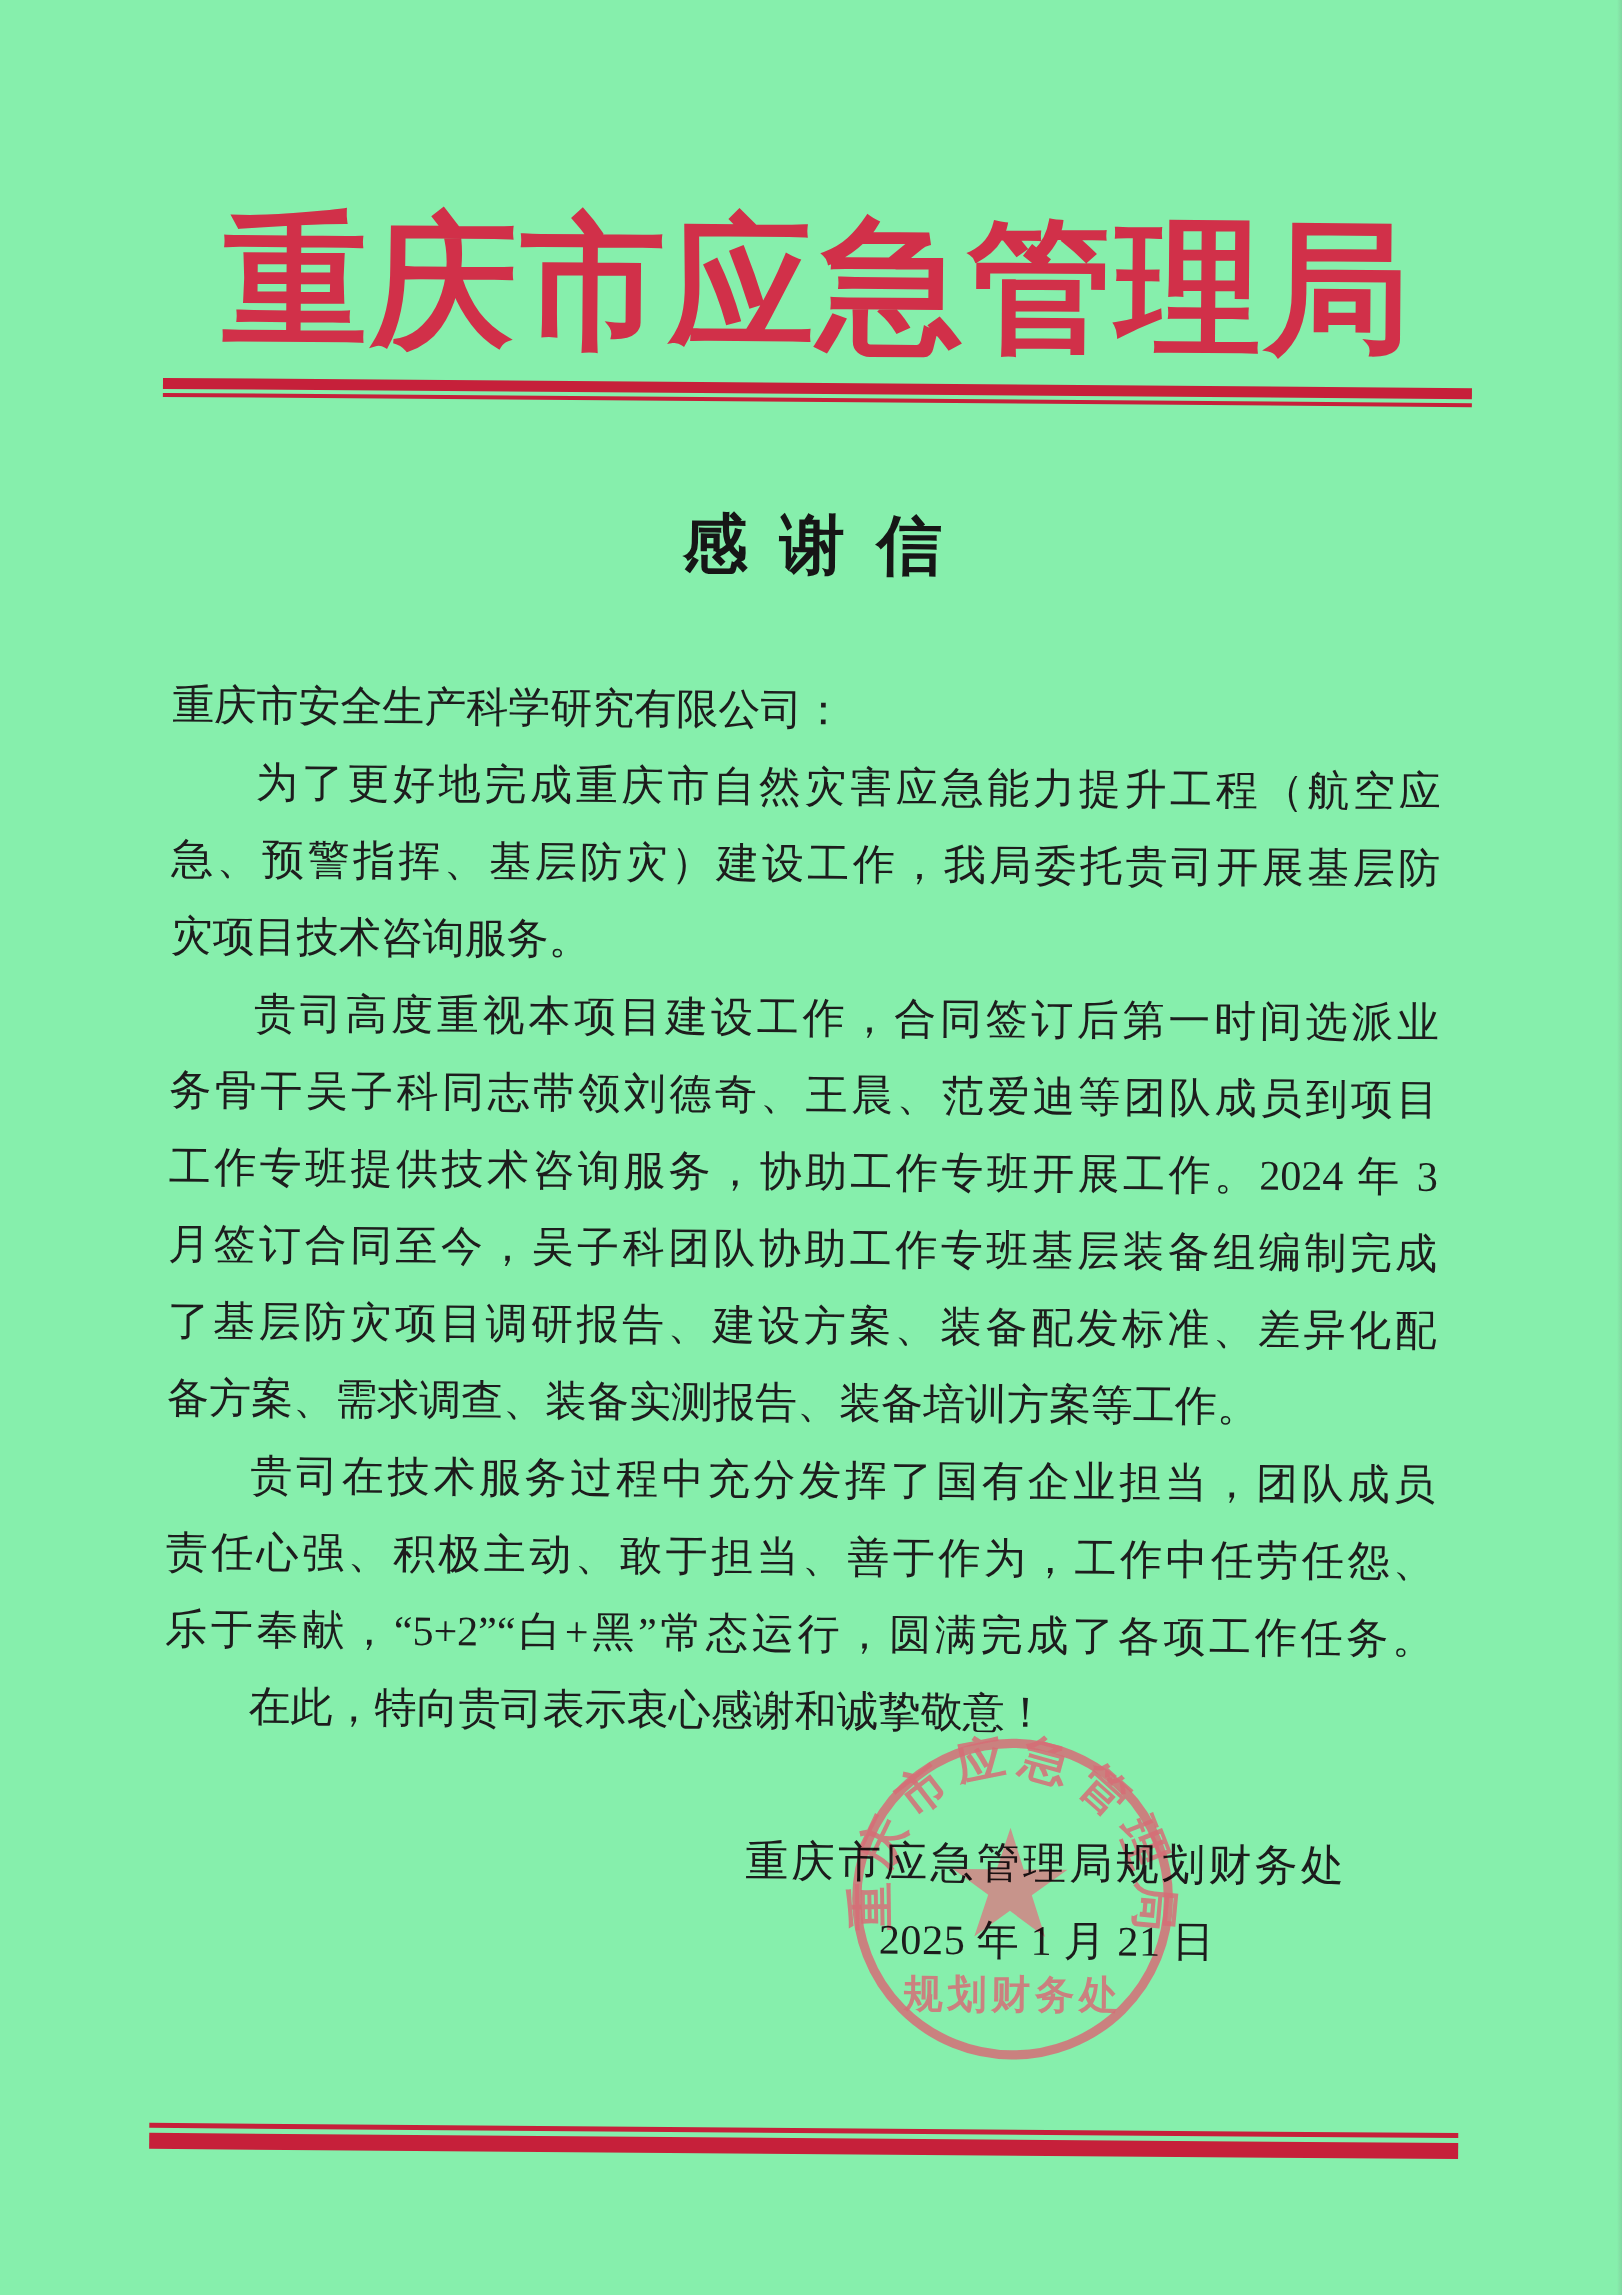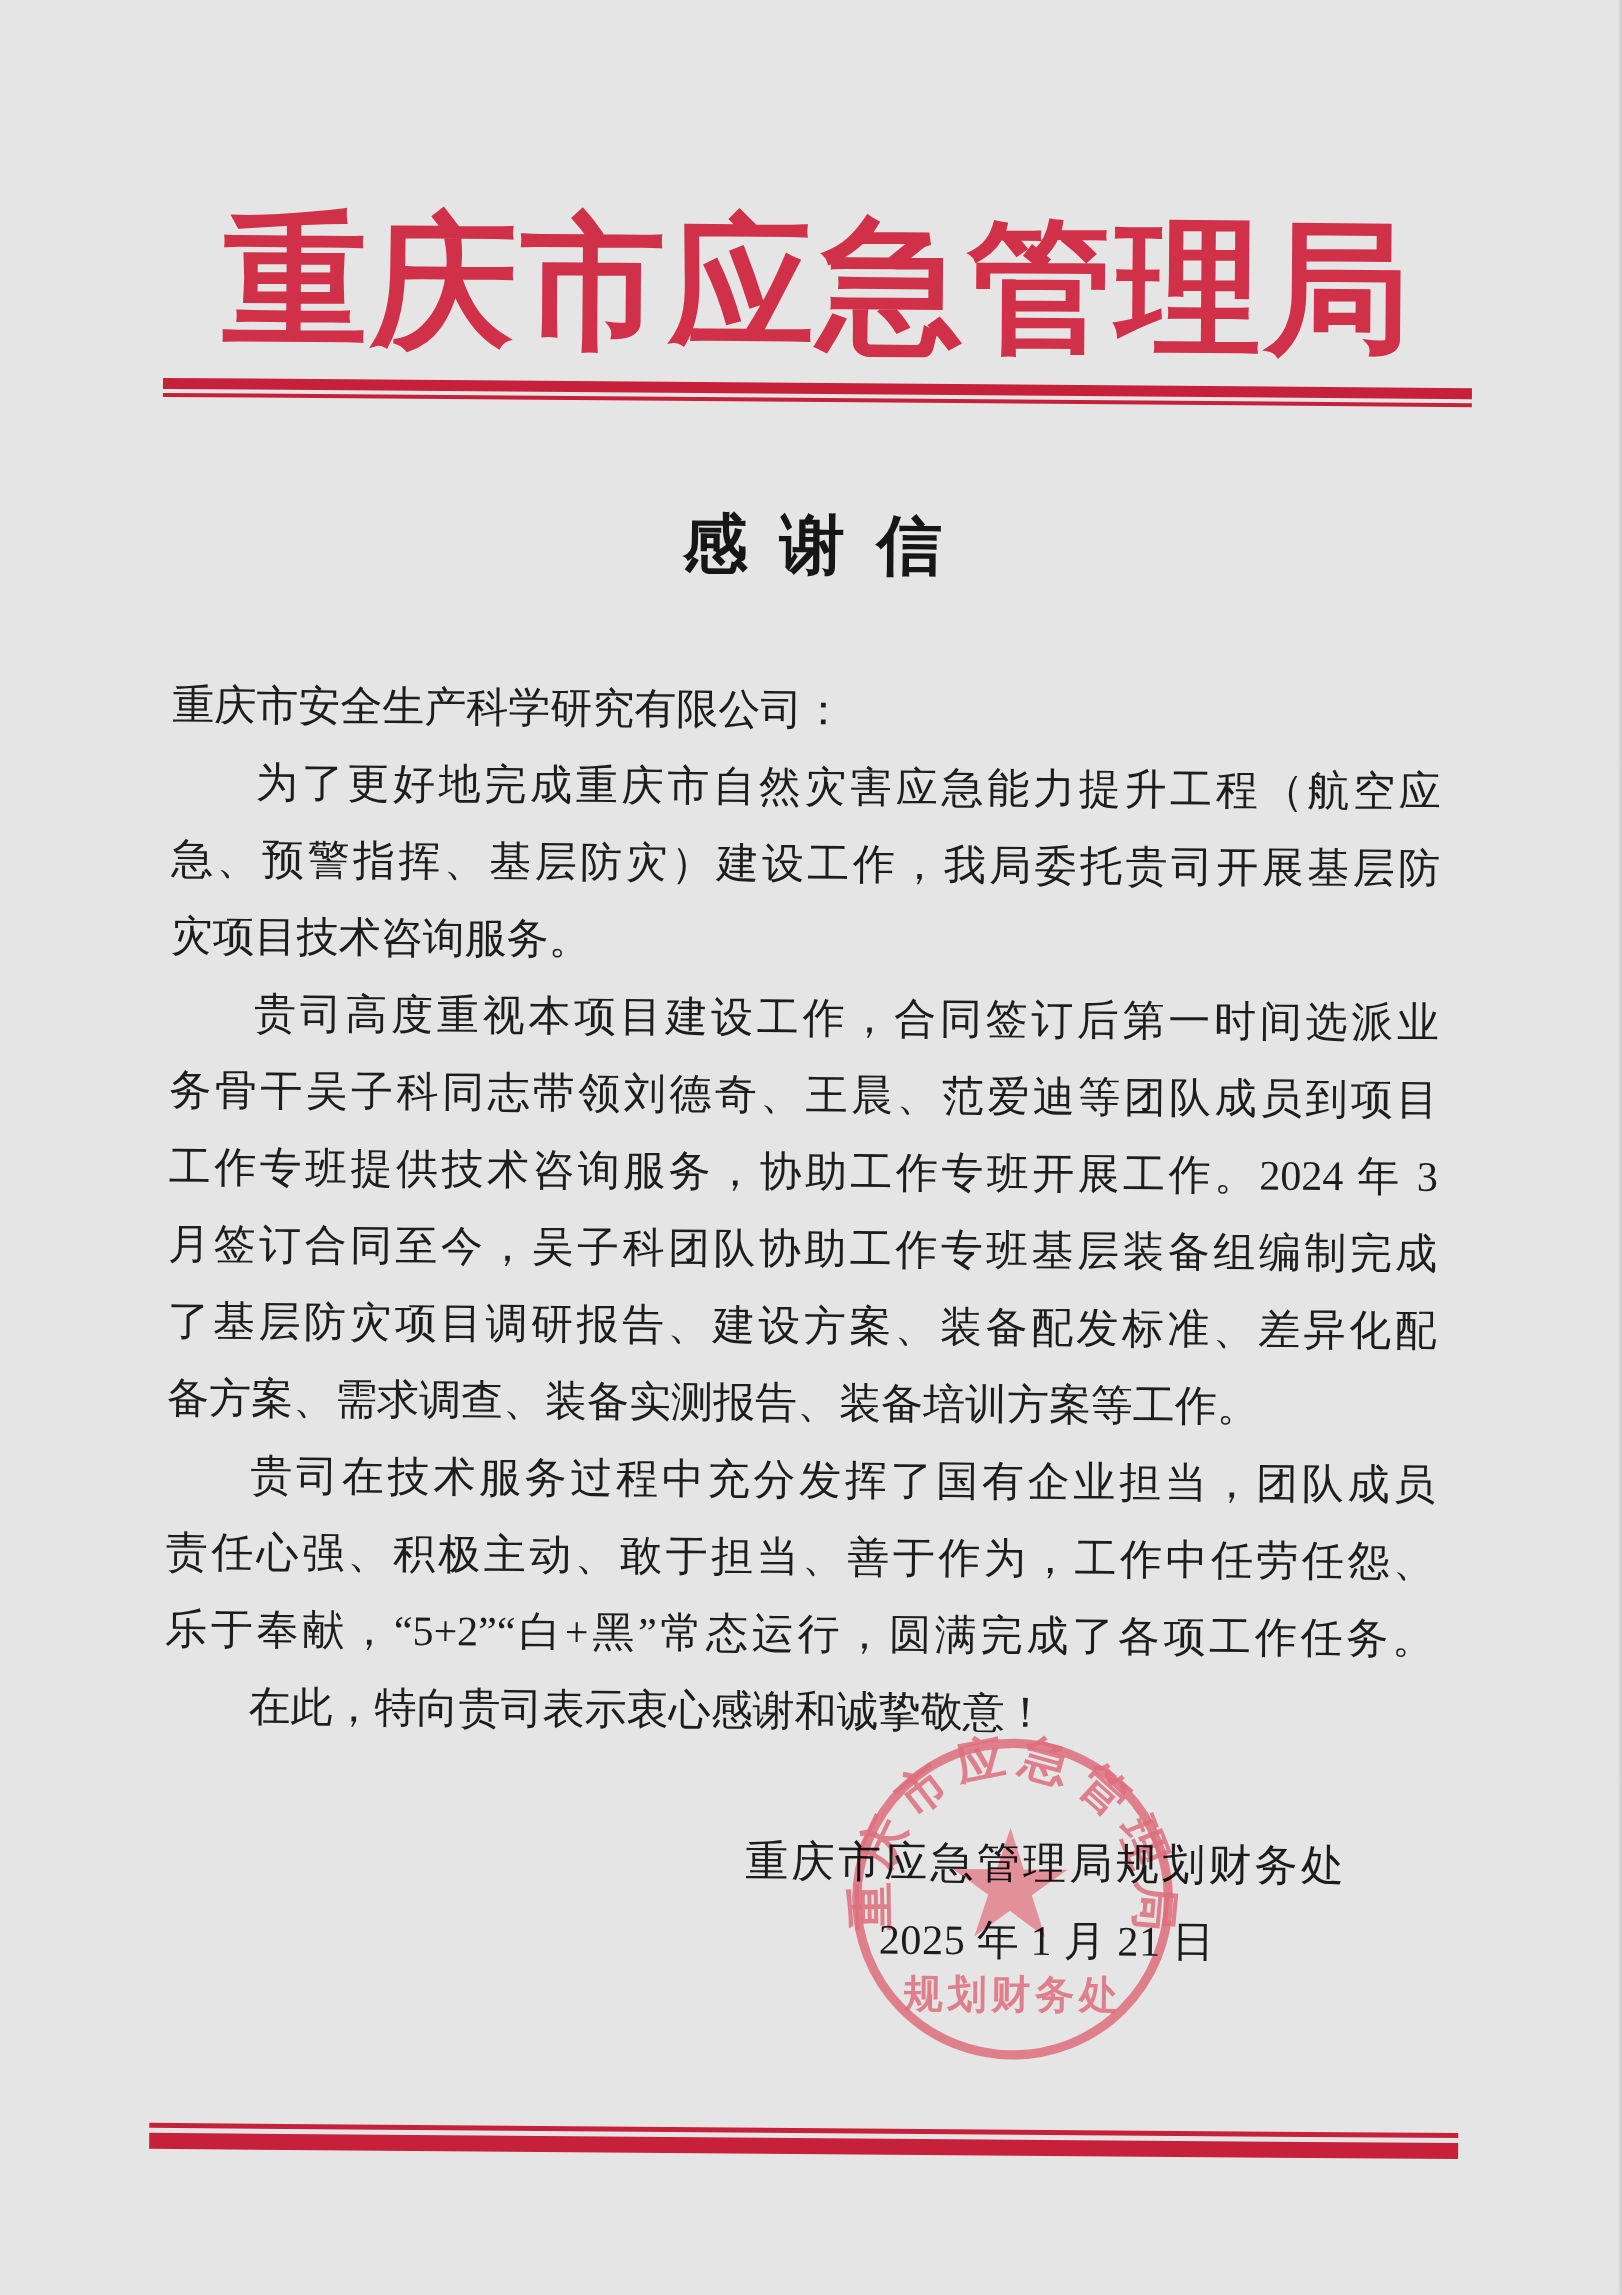--- a/index.html
+++ b/index.html
@@ -4,21 +4,21 @@
 <style>
   html, body {
     margin: 0;
     padding: 0;
     background: #ffffff;
   }
   .page {
     position: relative;
     width: 1623px;
     height: 2295px;
-    background: #e5e5e5;
+    background: #86efac;
     overflow: hidden;
     font-family: "Liberation Serif", "DejaVu Serif", serif;
   }
   
   .scan-edge {
     position: absolute;
     top: 0; right: 0;
     width: 6.5px; height: 100%;
     background: linear-gradient(to right, rgba(0,0,0,0), rgba(120,120,120,0.25));
   }

